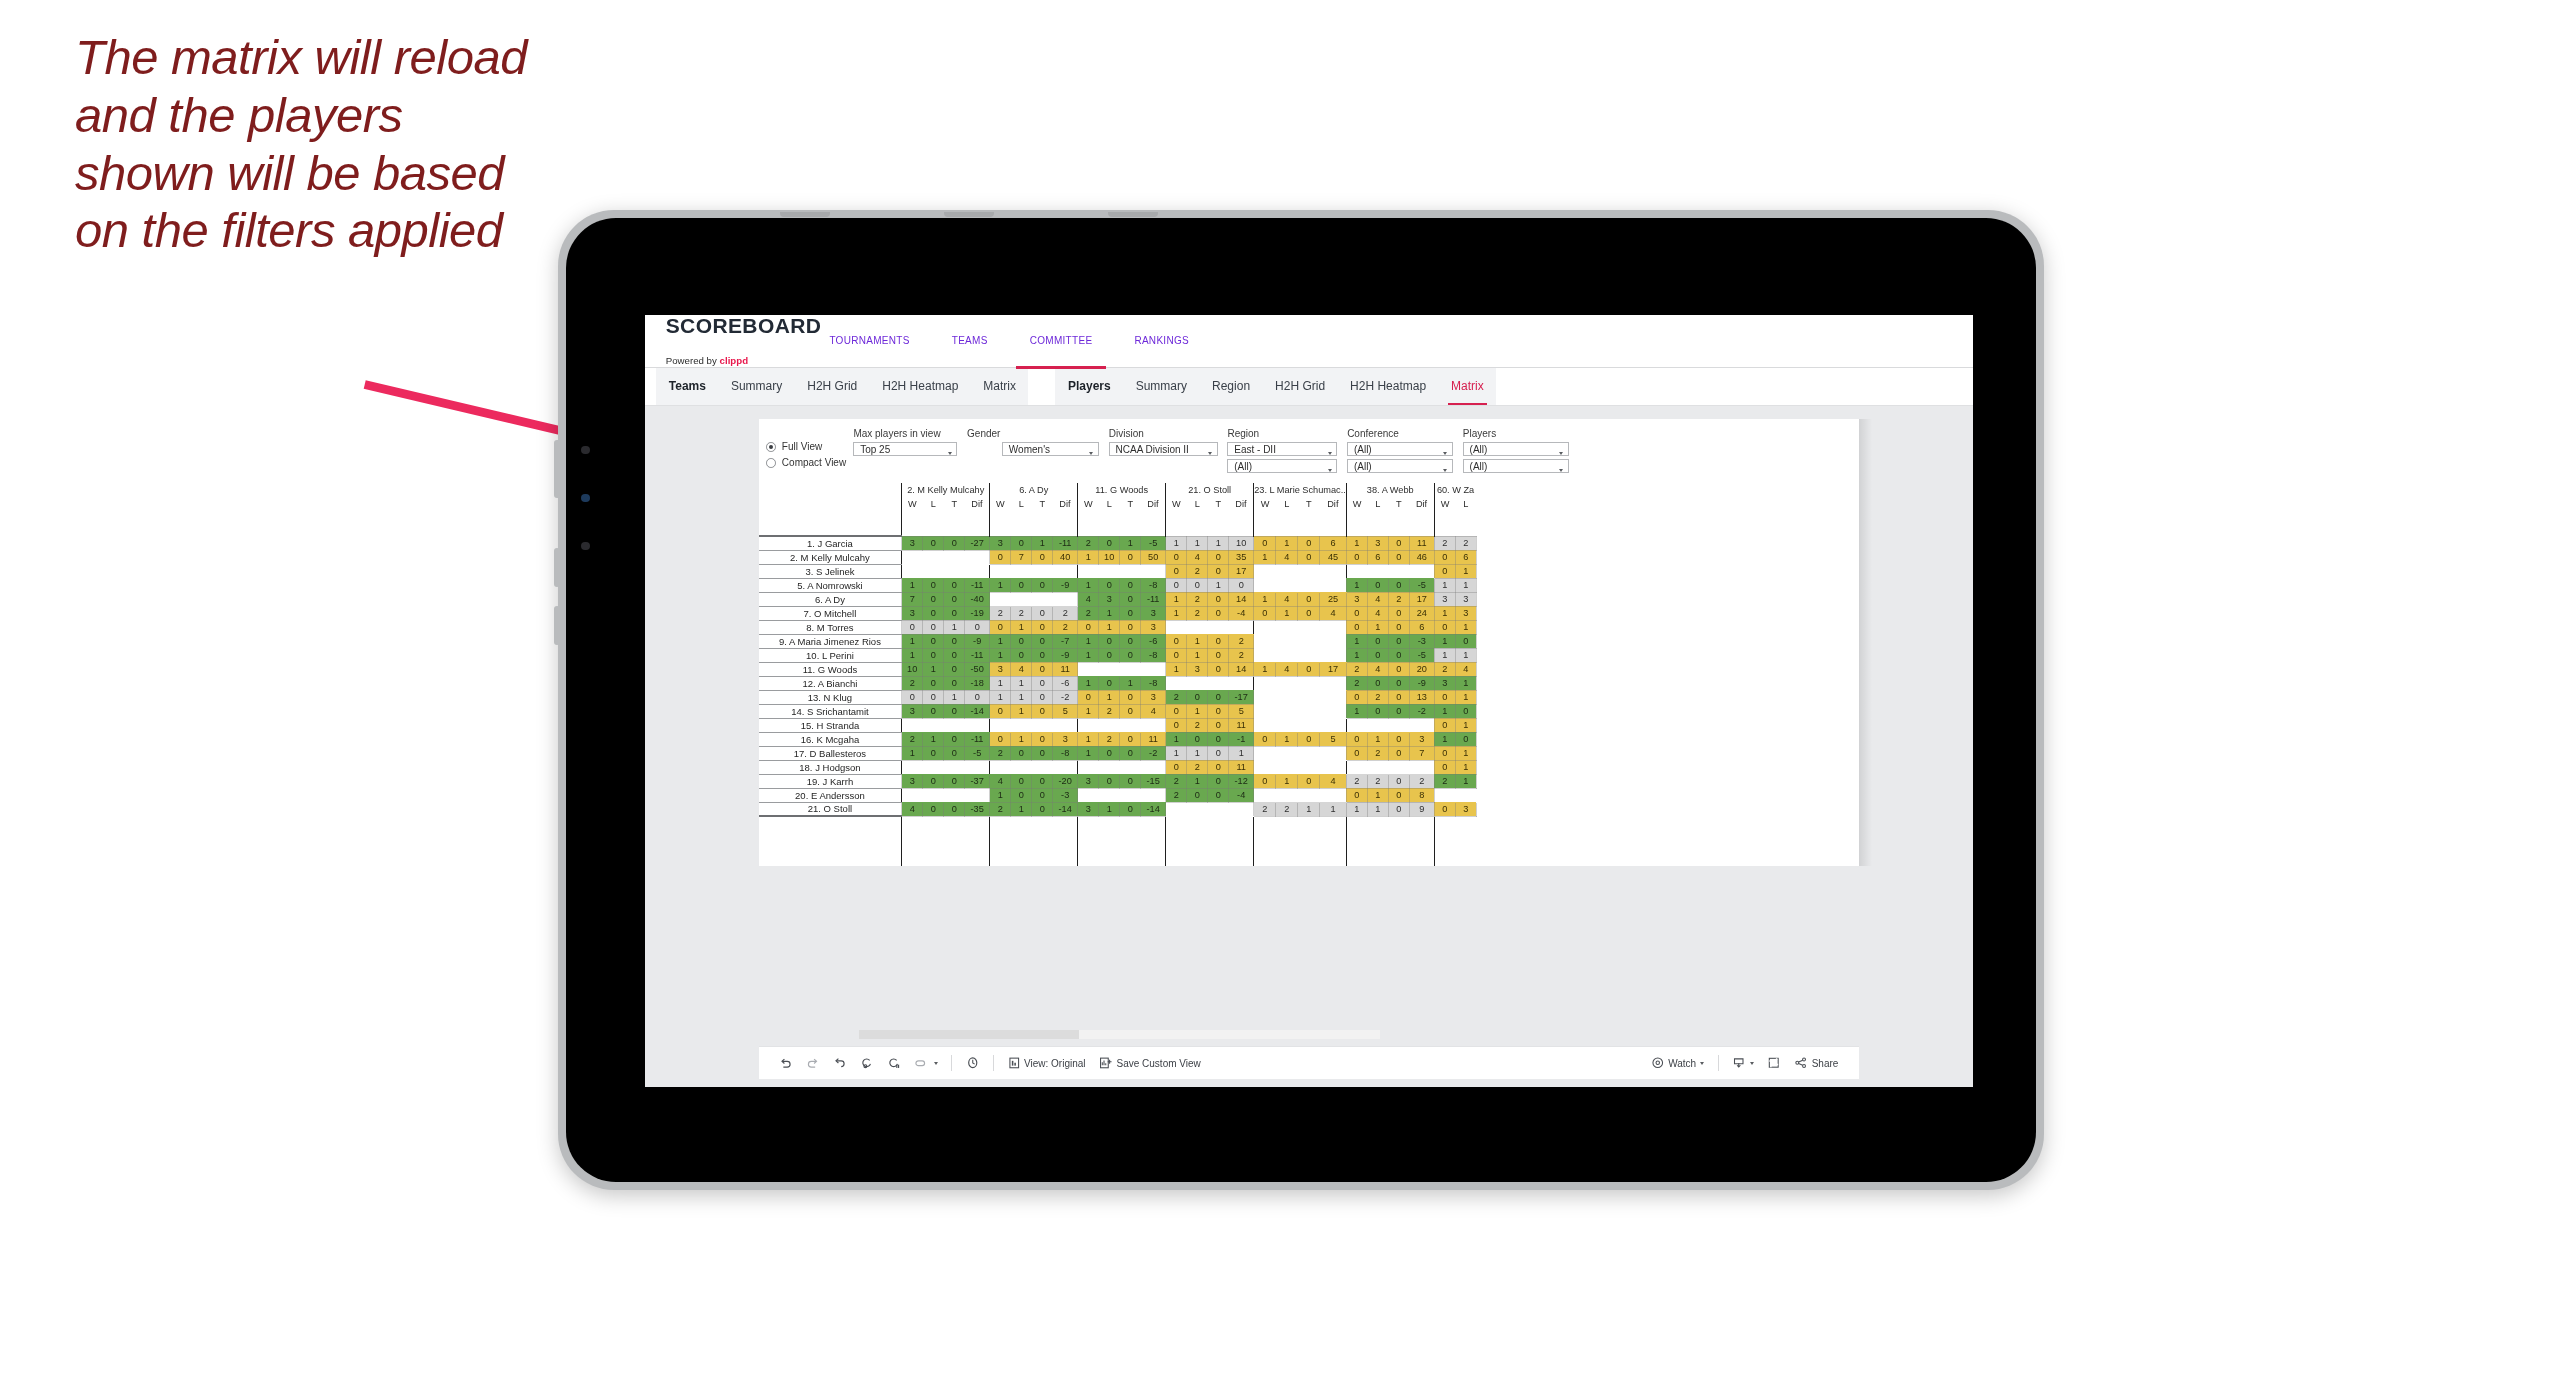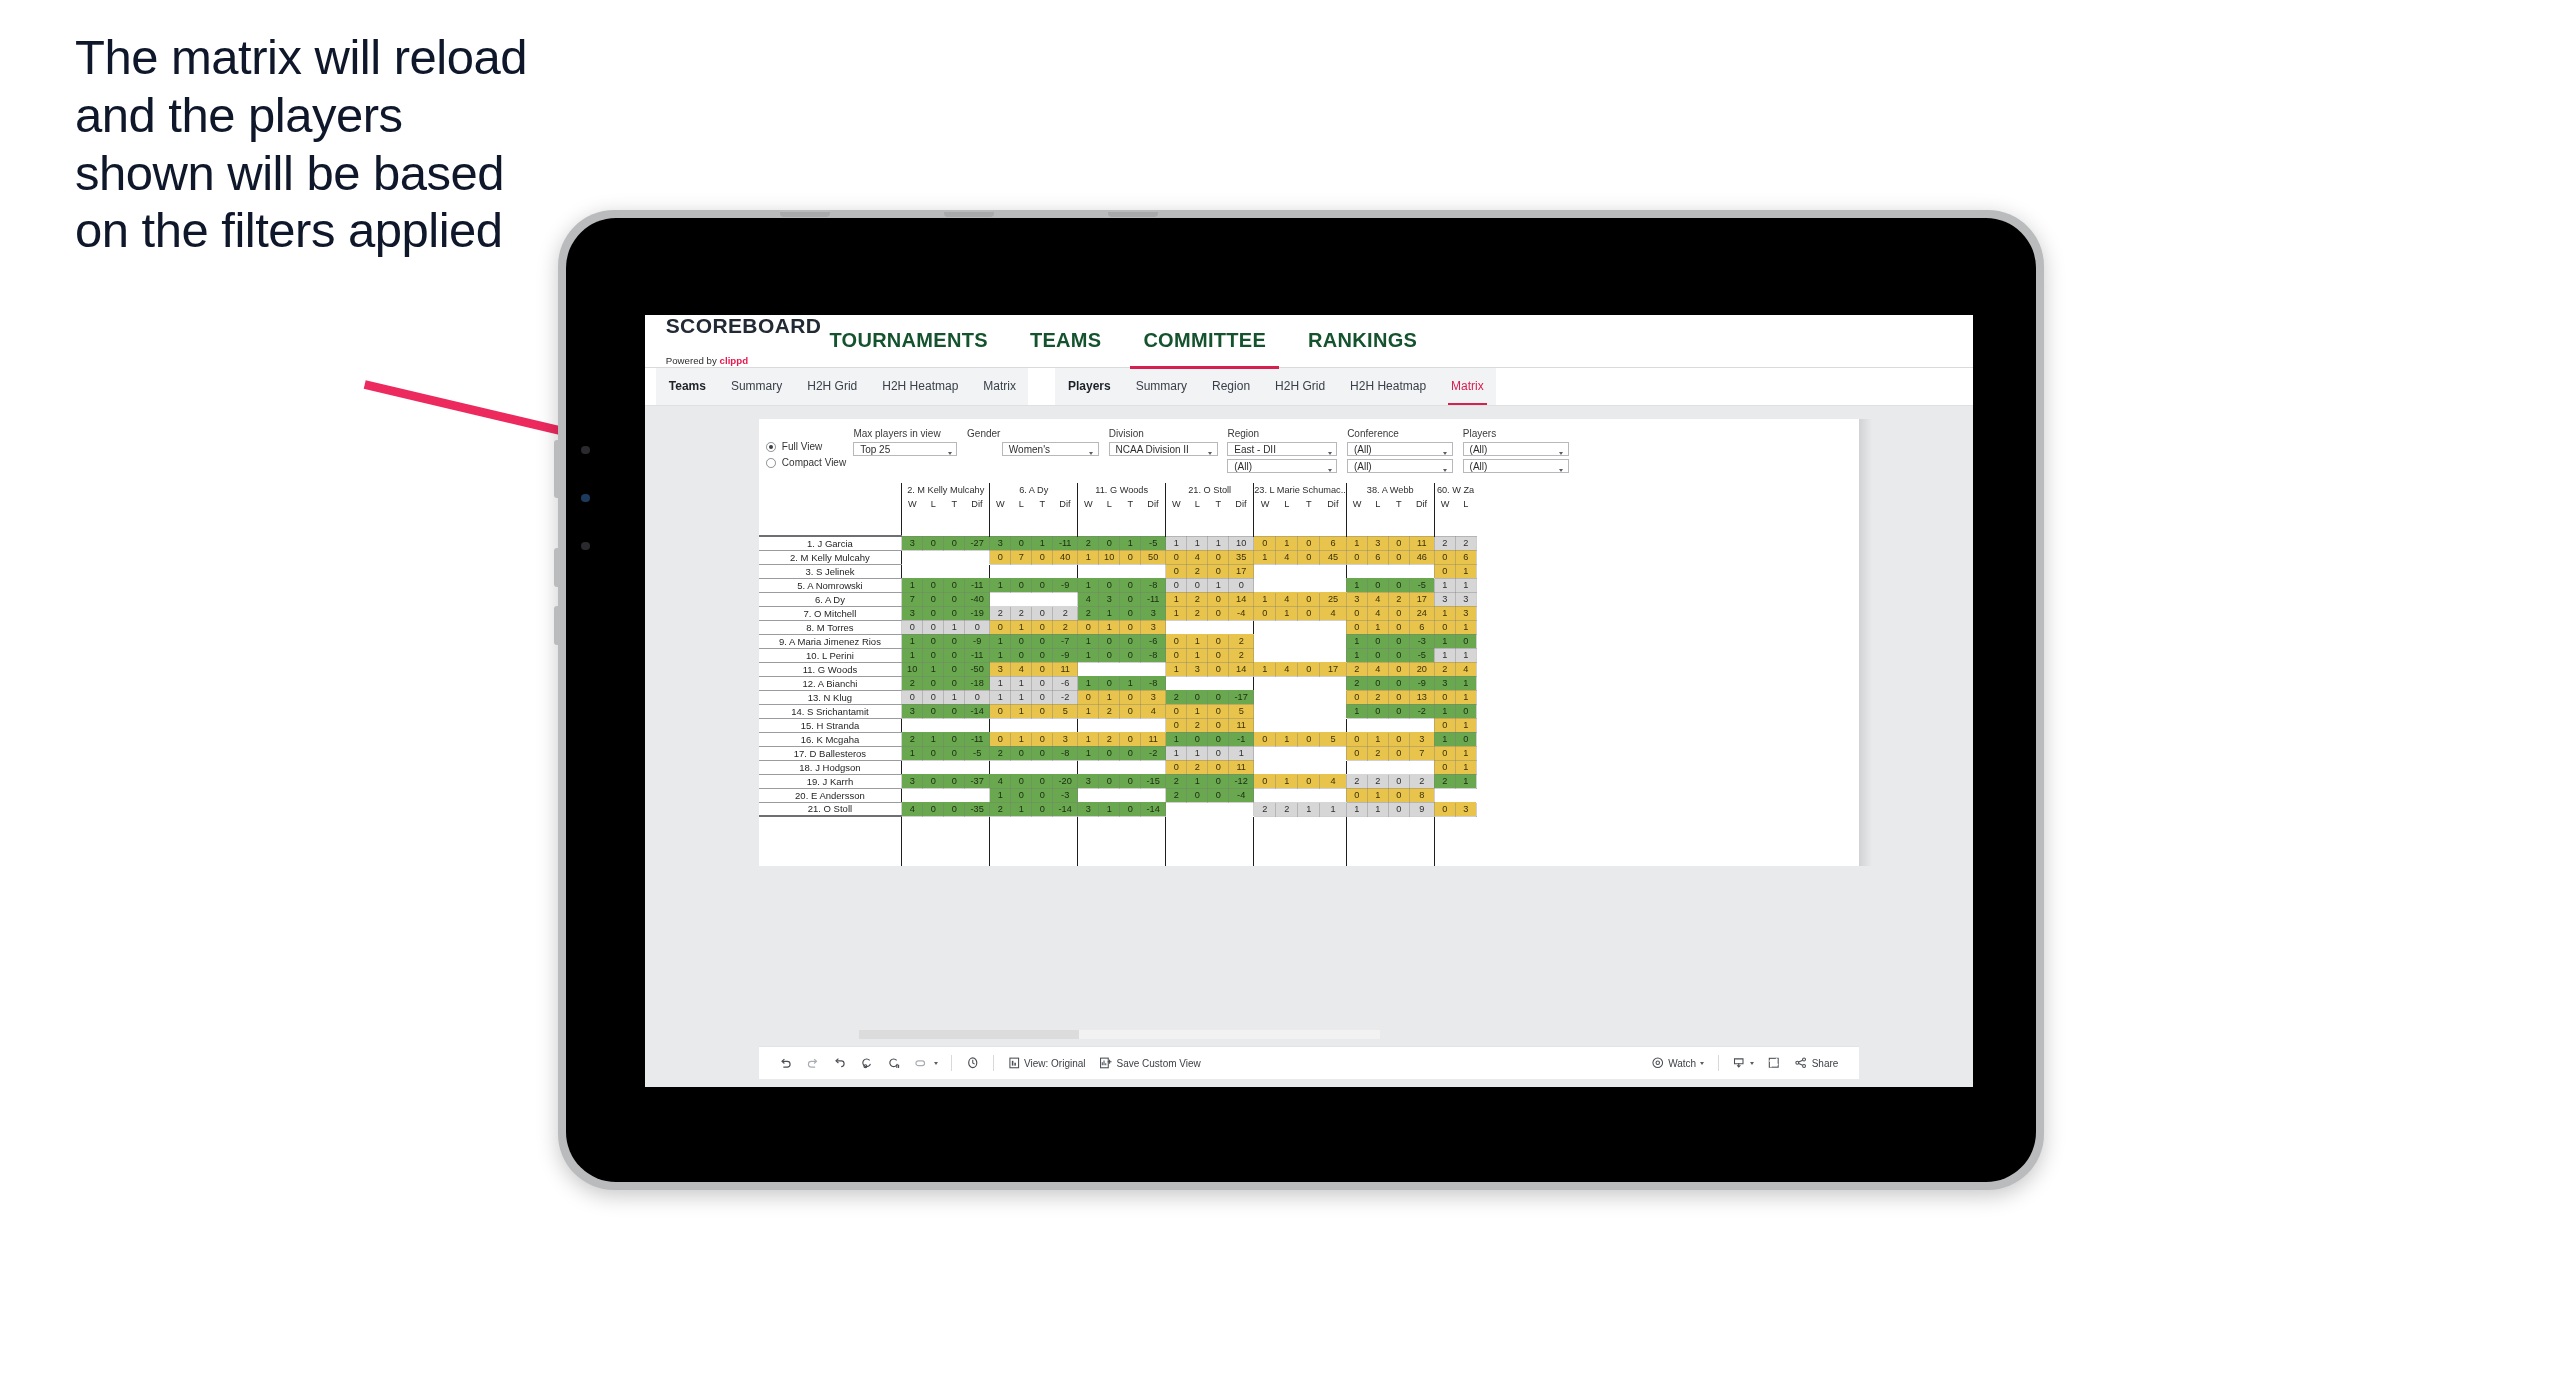--- a/index.html
+++ b/index.html
@@ -20,23 +20,24 @@
   }
 
   
   #annotation {
     position: absolute;
     left: 75px;
     top: 29px;
     width: 454px;
     font-size: 49px;
     line-height: 1.18;
-    color: #0f172a;
+    color: #7f1d1d;
     font-family: "Liberation Sans", sans-serif;
     letter-spacing: -0.5px;
+    font-style: italic;
   }
 
   
   #arrow-svg {
     position: absolute;
     left: 357px;
     top: 367px;
     width: 608px;
     height: 174px;
     pointer-events: none;
@@ -136,27 +137,26 @@
 
   .topnav {
     display: flex;
     align-items: stretch;
     margin-left: 9.7px;
   }
   .topnav-item {
     display: flex;
     align-items: center;
     padding: 0 21px;
-    font-size: 20px;
-    color: #14532d;
+    font-size: 10px;
+    color: #6d28d9;
     letter-spacing: 0.3px;
     position: relative;
     cursor: pointer;
     white-space: nowrap;
-    font-weight: bold;
   }
   .topnav-item.active::after {
     content: "";
     position: absolute;
     left: 7.7px; right: 7.7px; bottom: -1.9px;
     height: 2.9px;
     background: #d6204f;
   }
 
   

